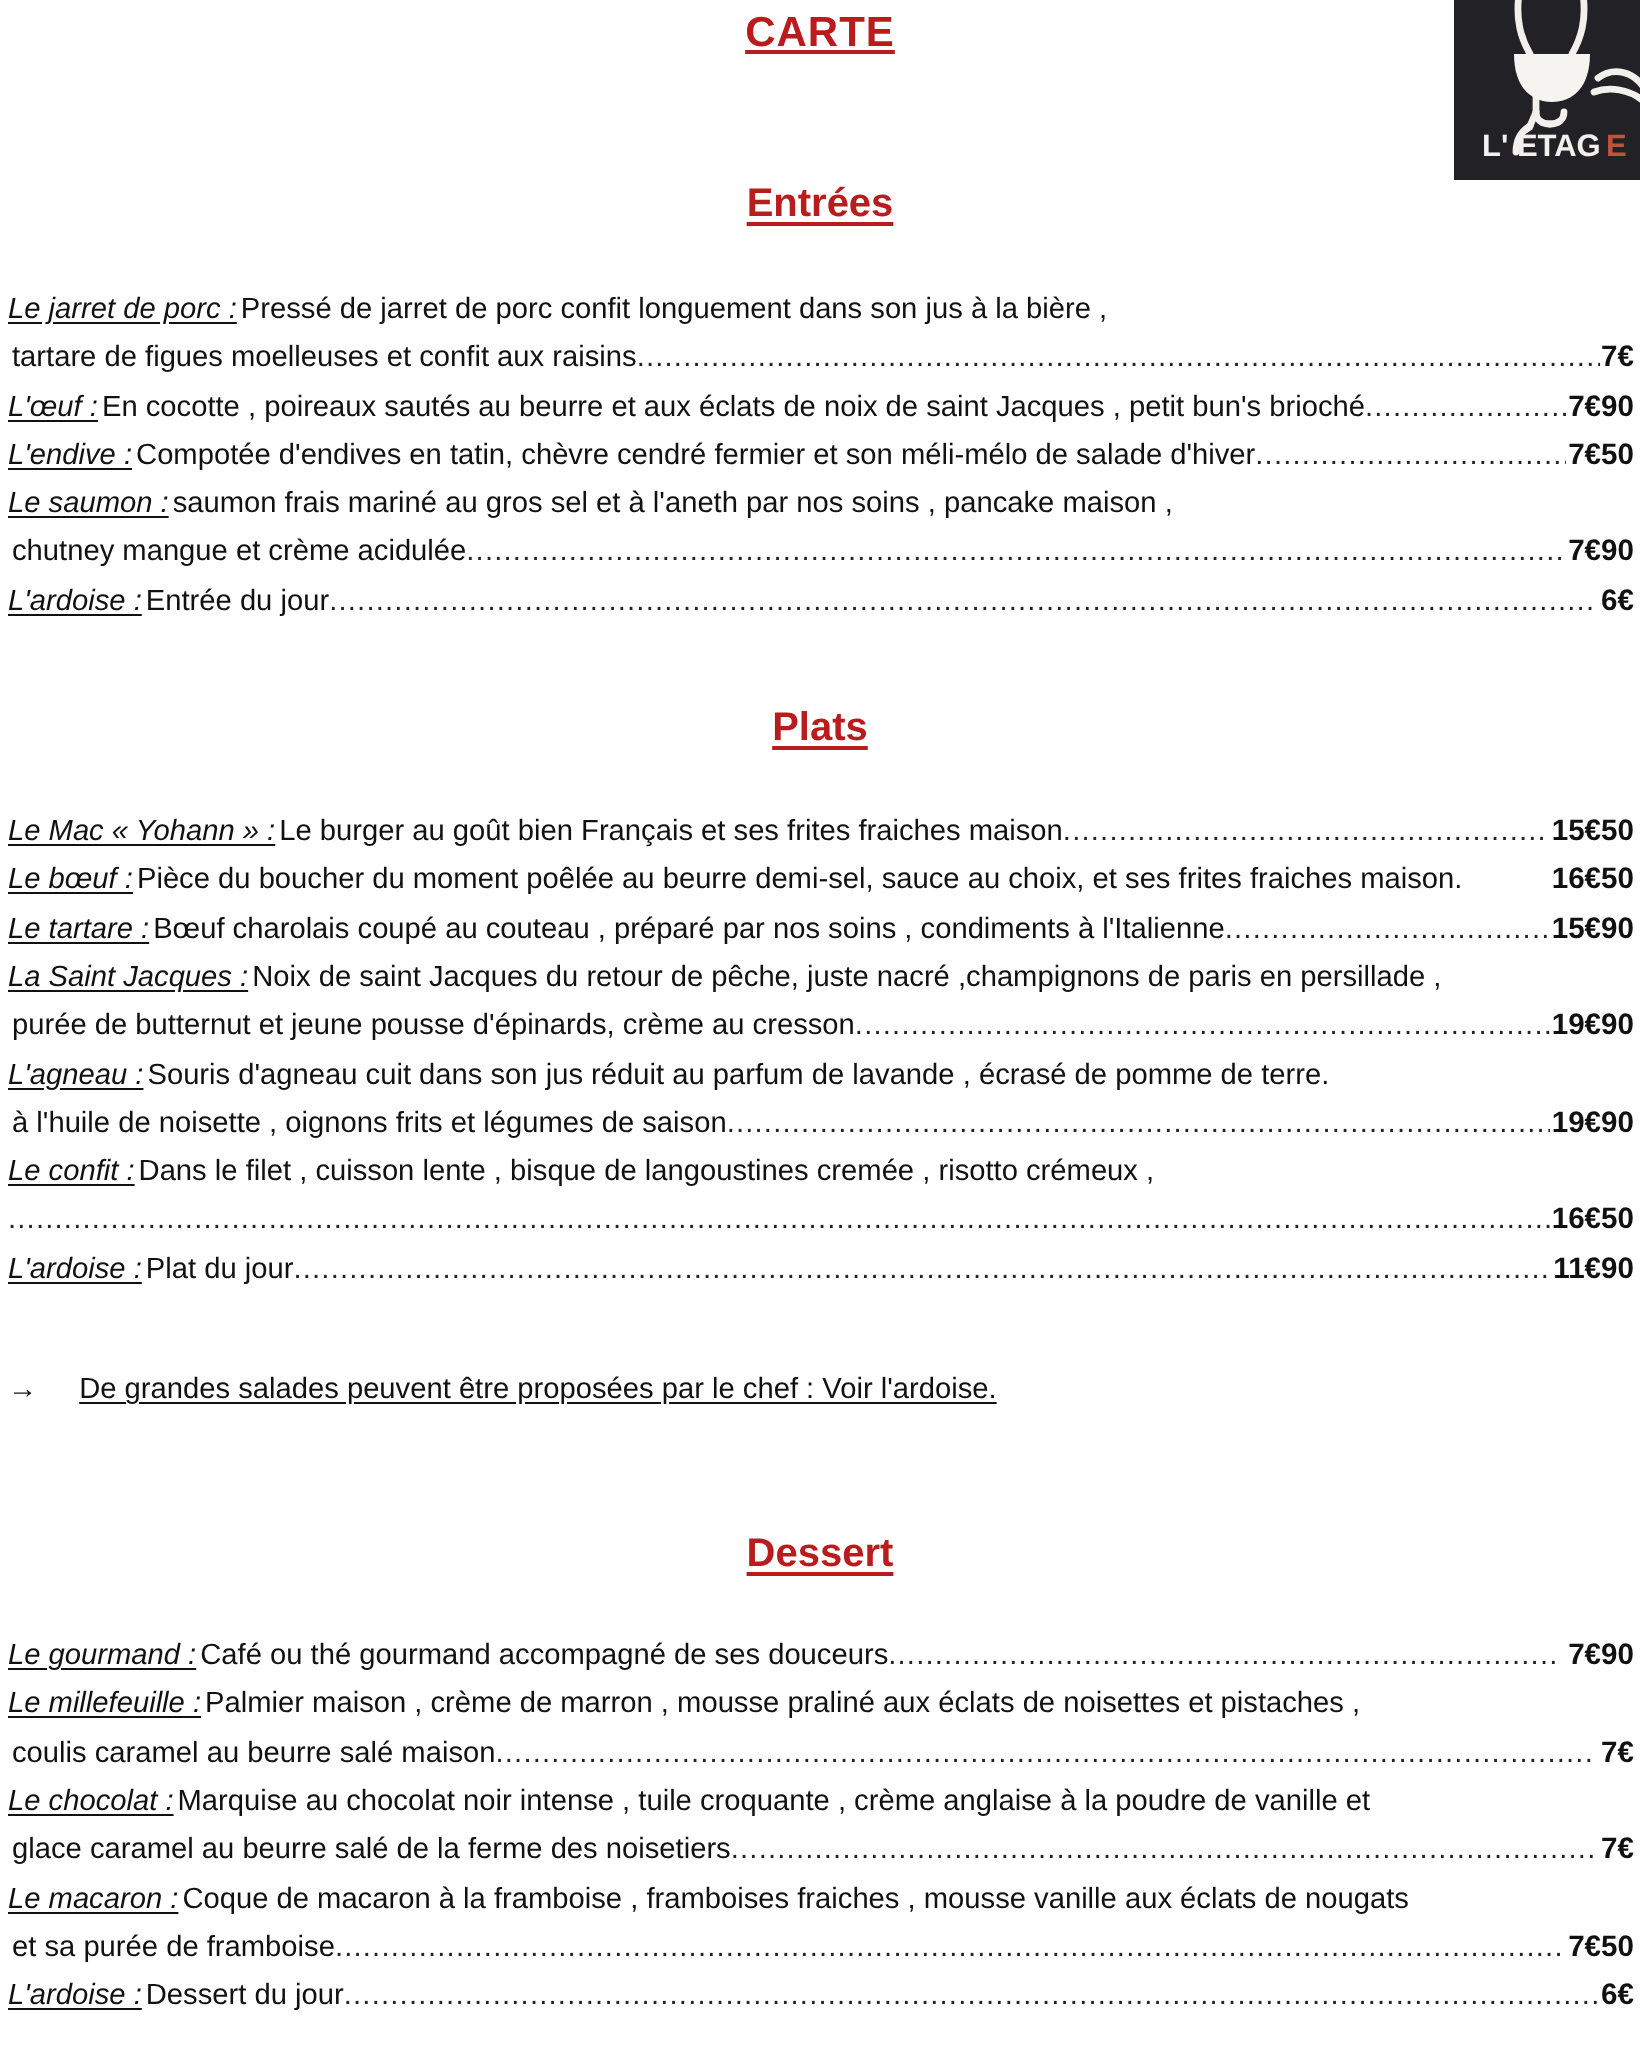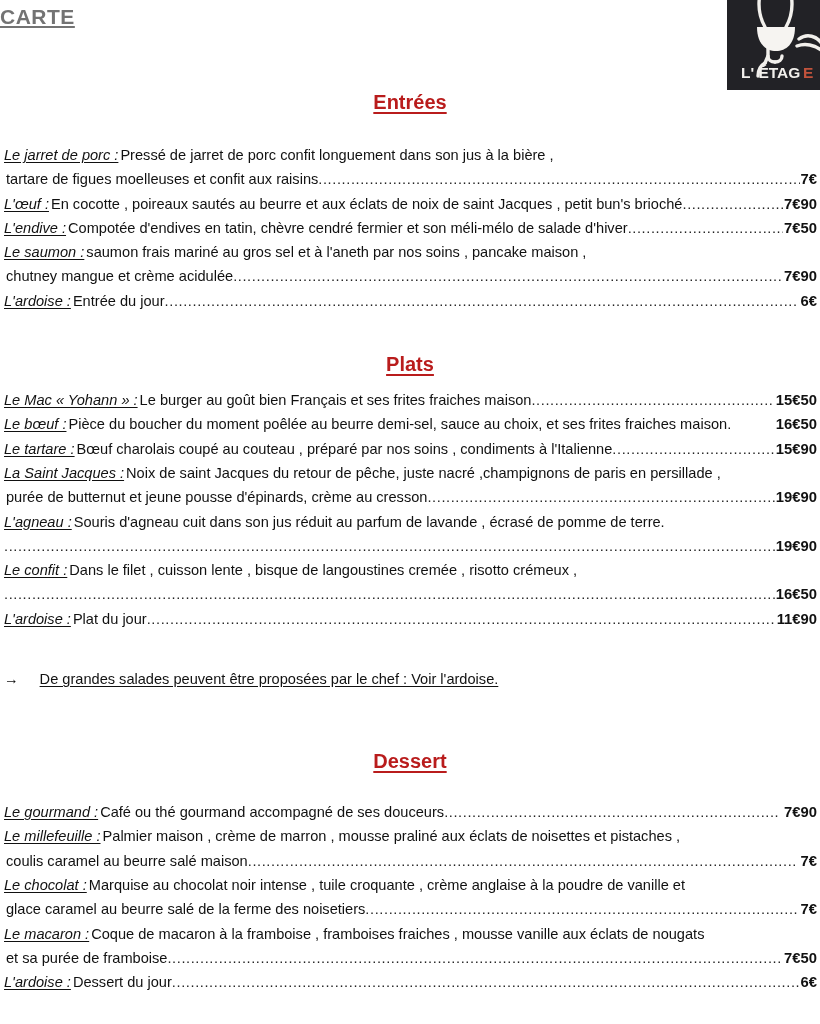--- a/index.html
+++ b/index.html
@@ -11,24 +11,24 @@
     width: 820px;
     height: 1024px;
     overflow: hidden;
     font-family: "Liberation Sans", sans-serif;
     color: #111111;
     position: relative;
   }
 
   
   .carte-title {
-    text-align: left;
+    text-align: center;
     font-size: 21px;
     font-weight: bold;
-    color: #737373;
+    color: #b91c1c;
     text-decoration: underline;
     text-underline-offset: 2px;
     letter-spacing: 0.5px;
     padding-top: 4px;
     line-height: 26px;
   }
 
   .logo {
     position: absolute;
     top: 0;
@@ -52,21 +52,21 @@
 
   .entrees-heading { margin-top: 61px; }
   .plats-heading   { margin-top: 40px; }
   .desserts-heading{ margin-top: 59px; }
 
   .items {
     margin-top: 29px;
     padding-left: 4px;
     padding-right: 3px;
   }
-  .items.plats-items    { margin-top: 12px; }
+  .items.plats-items    { margin-top: 28px; }
   .items.desserts-items { margin-top: 27px; }
 
   
   .line {
     font-size: 14.6px;
     line-height: 24.3px;
     white-space: nowrap;
     display: flex;
     align-items: flex-start;
   }
@@ -230,20 +230,21 @@
     <span class="price">19€90</span>
   </div>
 
   <div class="line">
     <span class="dish-name">L'agneau :</span>
     <span class="desc">Souris d'agneau cuit dans son jus réduit au parfum de lavande , écrasé de pomme de terre.</span>
     <span class="leader none"></span>
     <span class="price"></span>
   </div>
   <div class="line">
+    <span class="desc">à l'huile de noisette , oignons frits et légumes de saison </span>
     <span class="leader"></span>
     <span class="price">19€90</span>
   </div>
 
   <div class="line">
     <span class="dish-name">Le confit :</span>
     <span class="desc">Dans le filet , cuisson lente , bisque de langoustines cremée , risotto crémeux ,</span>
     <span class="leader none"></span>
     <span class="price"></span>
   </div>

